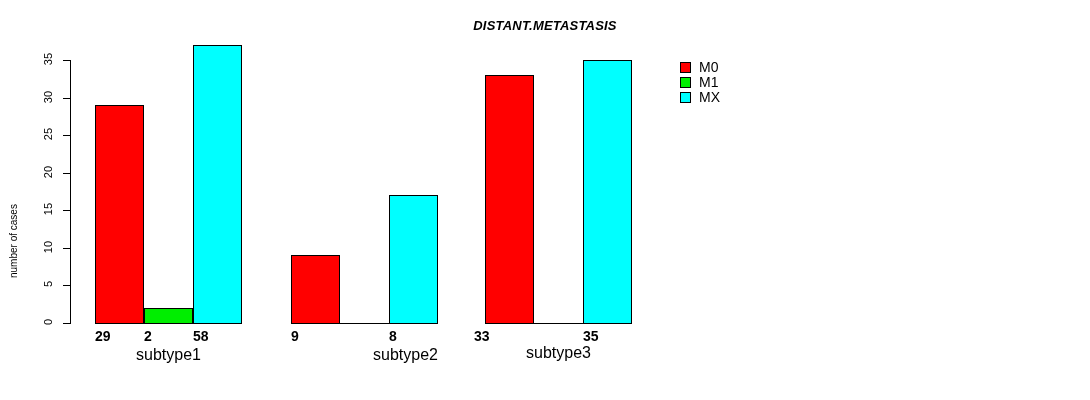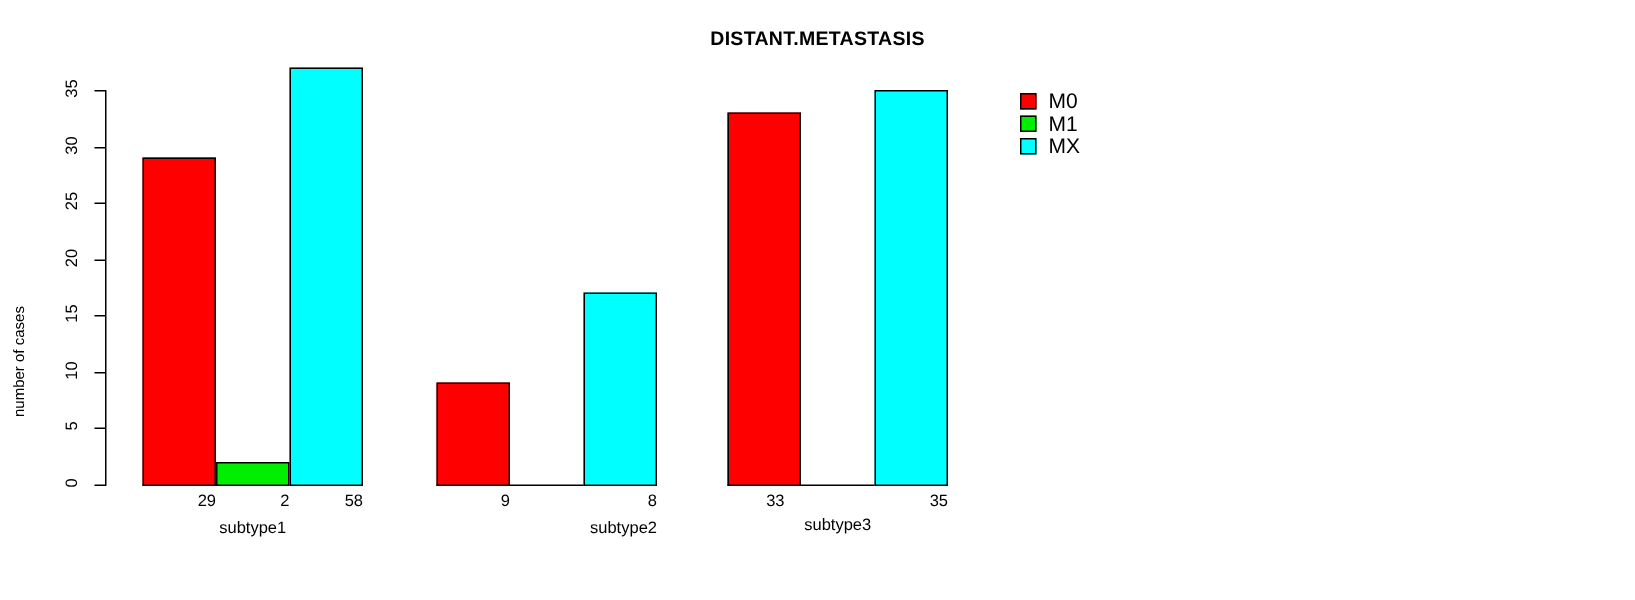--- a/index.html
+++ b/index.html
@@ -23,20 +23,21 @@
   }
   .chart-title {
     position: absolute;
     left: 0;
     top: 18px;
     width: 1090px;
     text-align: center;
     font-size: 13px;
     font-weight: bold;
     letter-spacing: 0.2px;
+    font-style: italic;
   }
   
   .chart-title span { display: inline-block; transform: translateX(0px); }
 
   .ylabel {
     position: absolute;
     left: 2px;
     top: 160px;
     width: 18px;
     font-size: 10px;
@@ -70,27 +71,28 @@
     box-sizing: border-box;
   }
   .baseline {
     position: absolute;
     background: #000000;
     height: 1px;
   }
 
   .value-label {
     position: absolute;
-    font-size: 11px;
-    text-align: right;
-    white-space: nowrap;
+    font-size: 14px;
+    text-align: left;
+    white-space: nowrap;
+    font-weight: bold;
   }
   .group-label {
     position: absolute;
-    font-size: 11px;
+    font-size: 16px;
     text-align: center;
     white-space: nowrap;
   }
   .footer-note {
     position: absolute;
     font-size: 11px;
     text-align: center;
     white-space: nowrap;
   }
 

